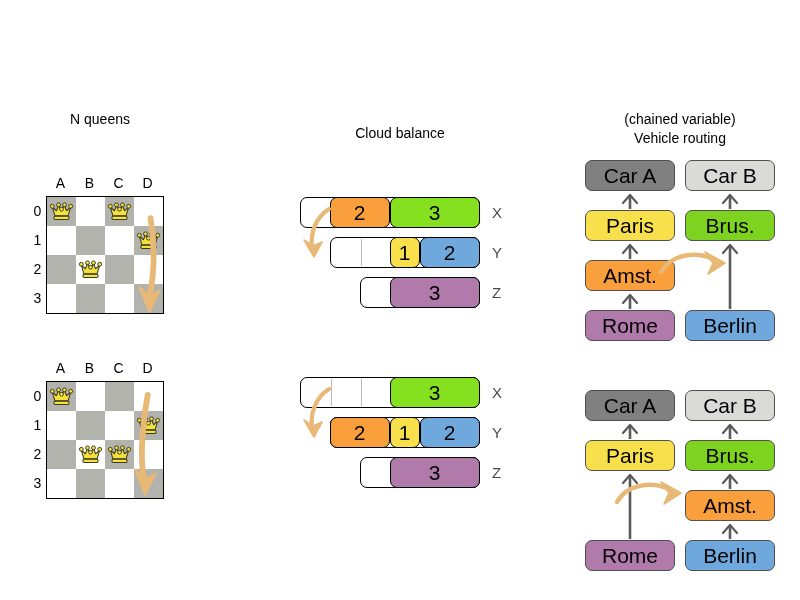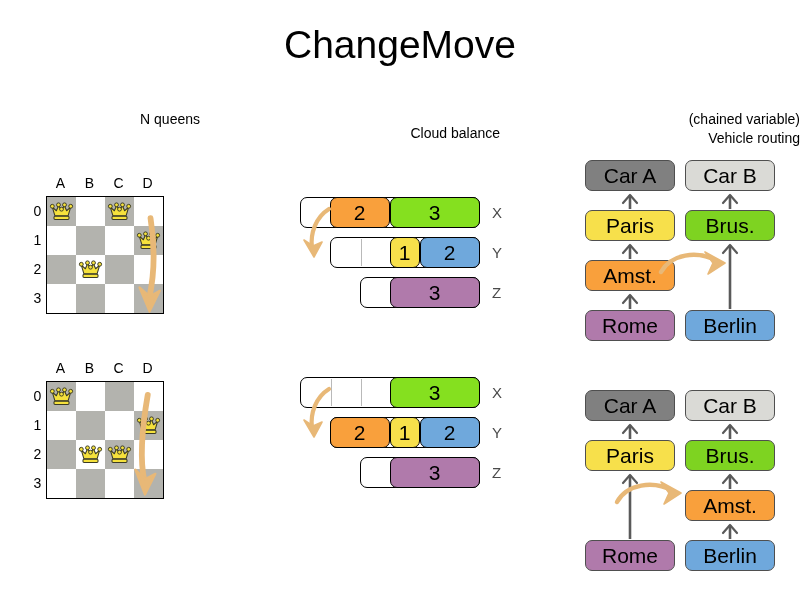--- a/index.html
+++ b/index.html
@@ -18,21 +18,21 @@
     position:absolute;left:0;top:22px;width:800px;text-align:center;
     font-size:39px;font-weight:400;letter-spacing:0px;line-height:46px;
   }
   .subtitle{
     position:absolute;left:0;top:70px;width:800px;text-align:center;
     font-size:14px;font-weight:400;line-height:18px;
   }
 
   
   .colhead{
-    position:absolute;text-align:right;font-size:14px;line-height:19px;
+    position:absolute;text-align:center;font-size:14px;line-height:19px;
   }
   #head-nqueens{left:0px;top:110px;width:200px;}
   #head-cloud{left:300px;top:124px;width:200px;}
   #head-vrp{left:560px;top:110px;width:240px;}
 
   
   .board{position:absolute;}
   .board .files{position:absolute;top:-21px;left:0;}
   .board .file{
     position:absolute;width:29px;text-align:center;
@@ -86,21 +86,20 @@
     width:90px;height:31px;
   }
   .edge{position:absolute;pointer-events:none;}
   .vrp-arrow{position:absolute;pointer-events:none;}
 </style>
 </head>
 <body>
 
 <div class="page">
 
-  <div class="title">ChangeMove</div>
 
   <div class="colhead" id="head-nqueens">N queens</div>
   <div class="colhead" id="head-cloud">Cloud balance</div>
   <div class="colhead" id="head-vrp">
     <div>(chained variable)</div>
     <div>Vehicle routing</div>
   </div>
 
   <div class="board" id="board-before" style="left:46px;top:196px;">
     <div class="files">

